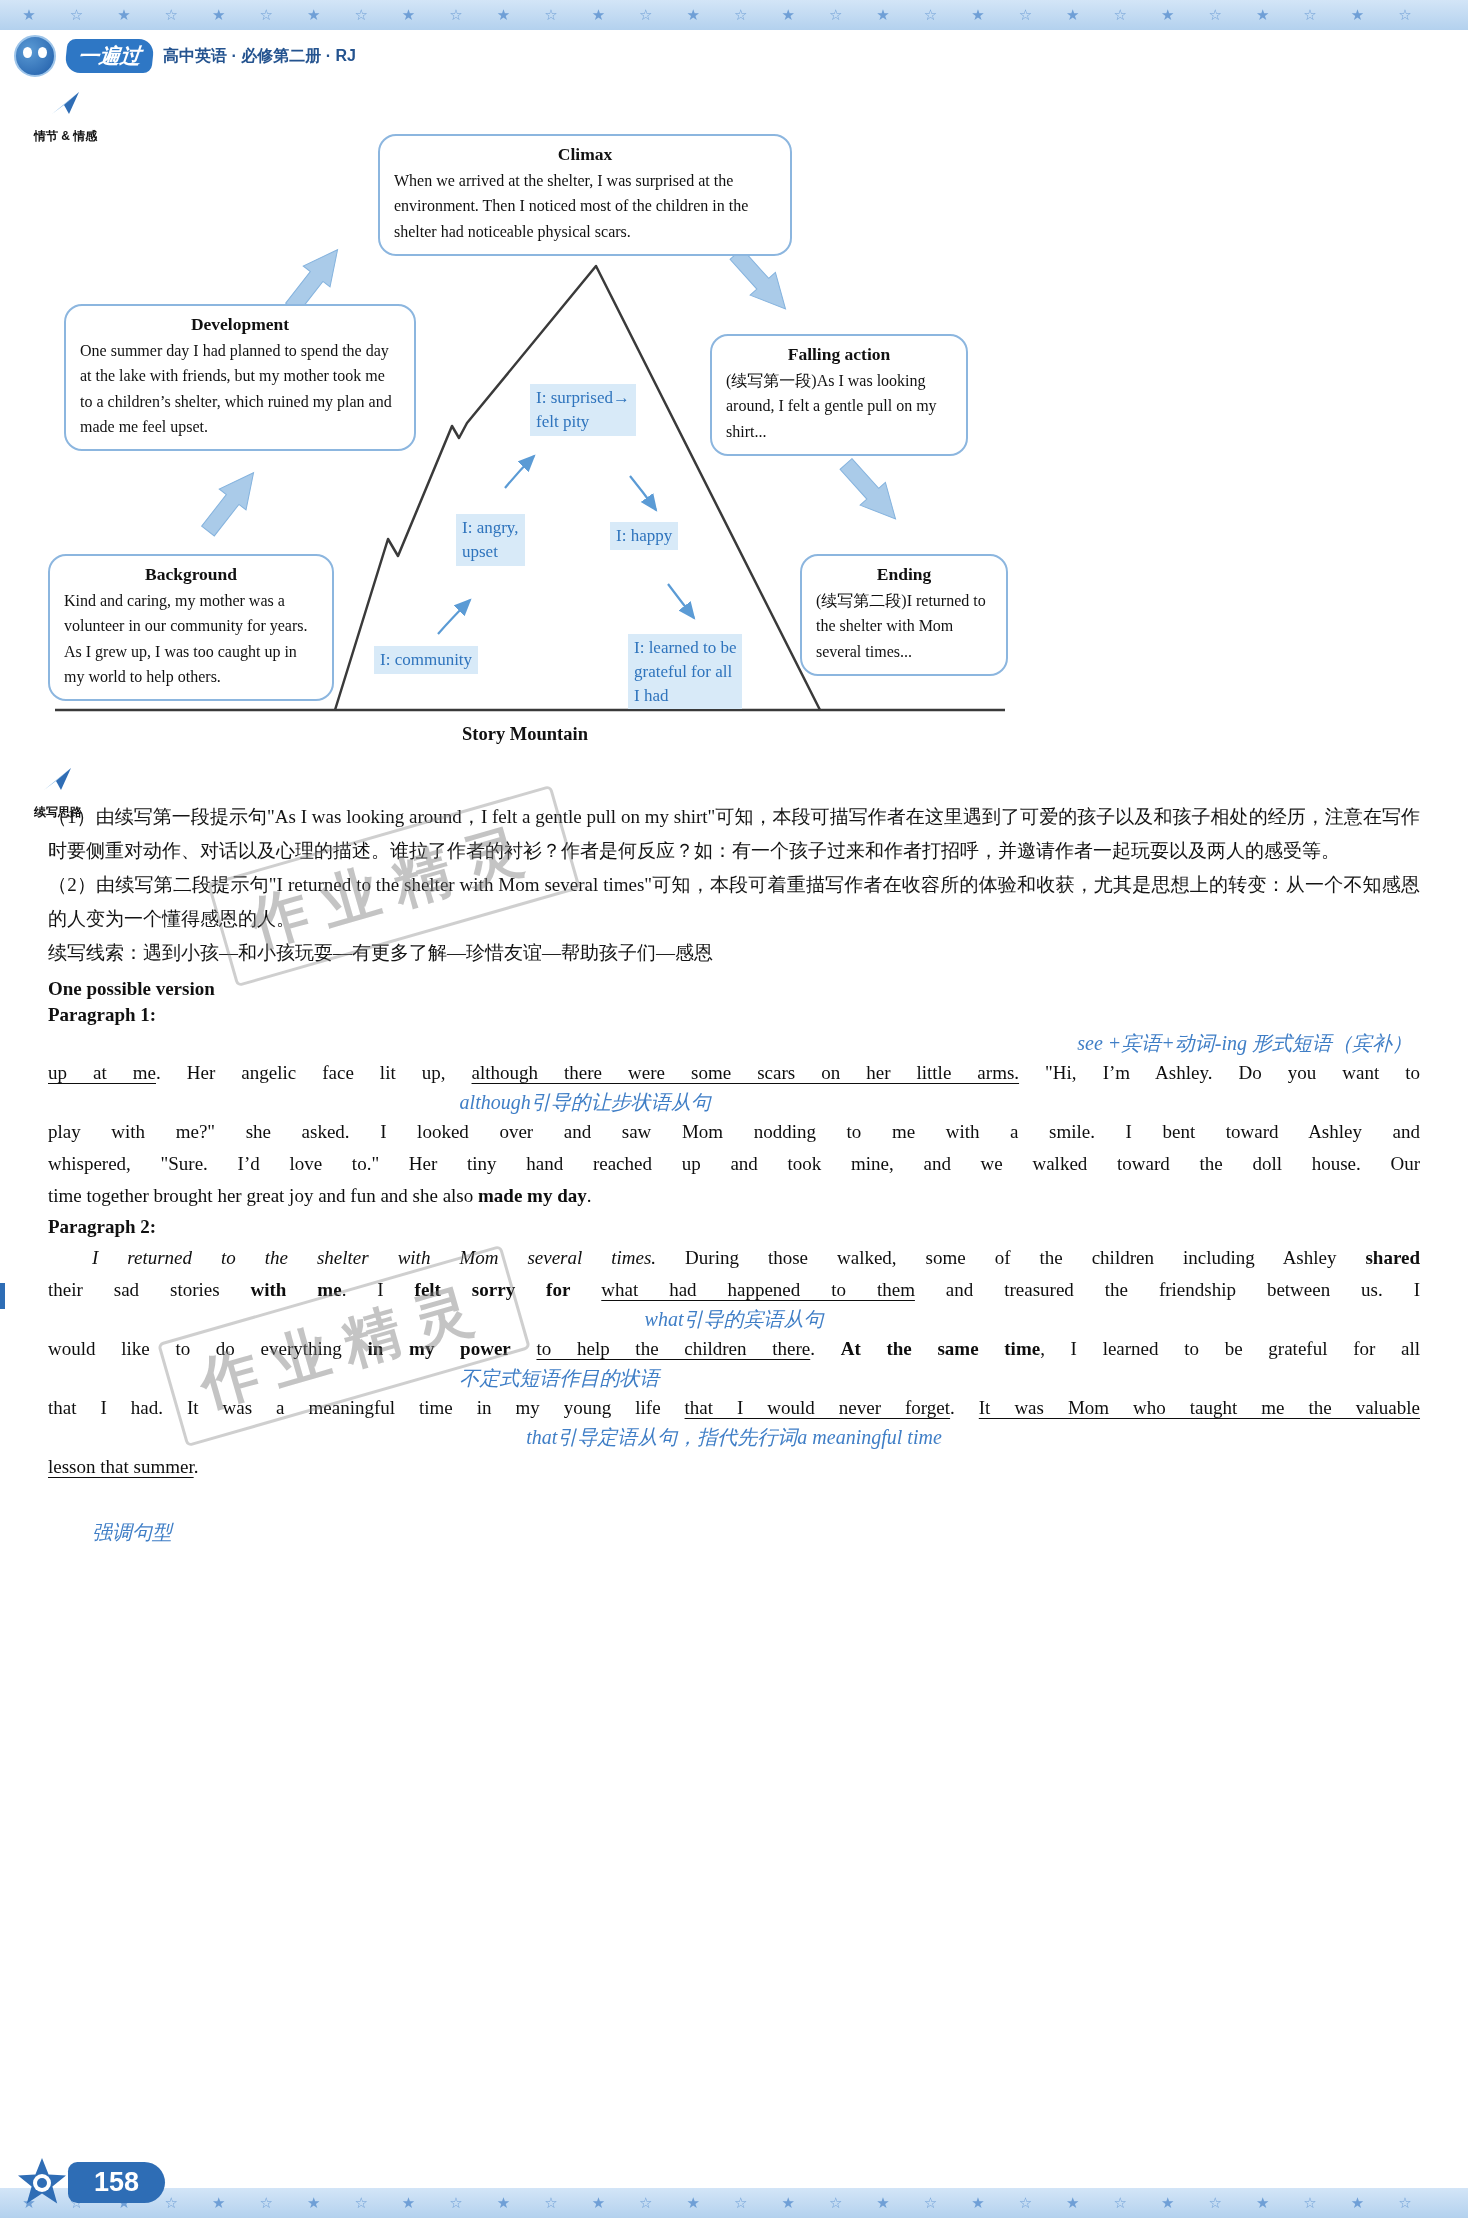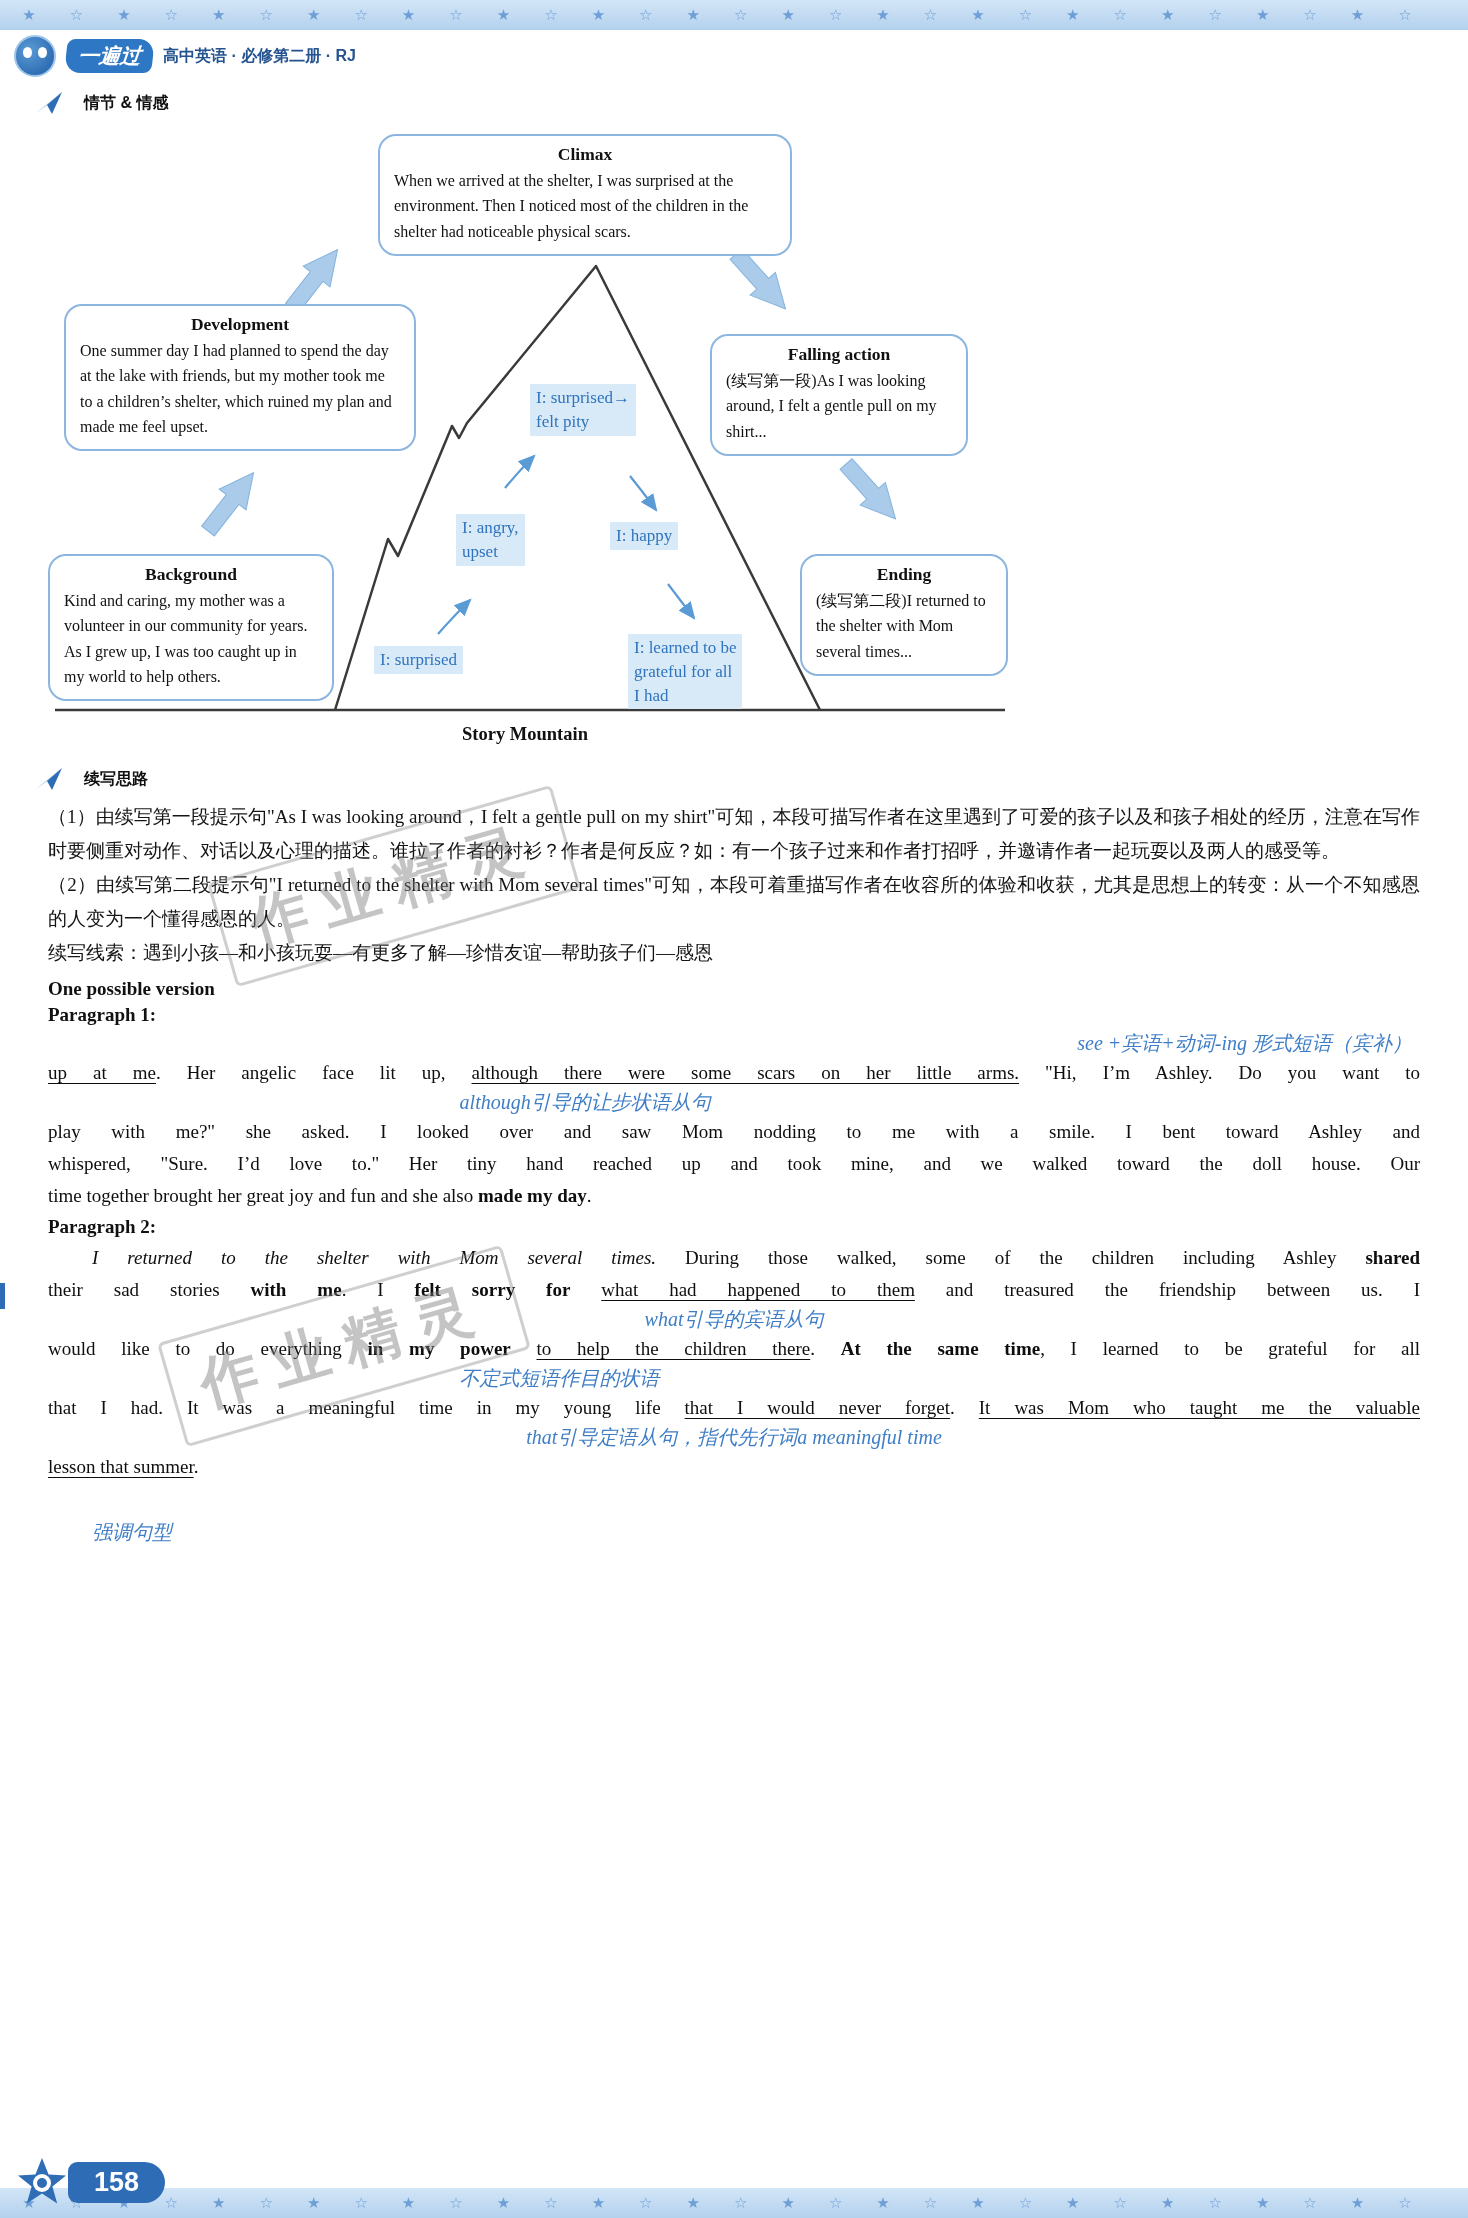--- a/index.html
+++ b/index.html
@@ -20,23 +20,23 @@
         background:radial-gradient(circle at 35% 35%, #5b9bd5, #1f5ca8);
         border:2px solid #9ec5ea;position:relative;flex:0 0 auto;}
   .logo::before,.logo::after{content:"";position:absolute;top:10px;width:9px;height:11px;background:#fff;border-radius:50%;}
   .logo::before{left:7px;} .logo::after{right:7px;}
   .brand{background:#2e77c5;color:#fff;font-weight:bold;font-style:italic;font-size:21px;
          padding:3px 12px;border-radius:8px 16px 8px 16px;transform:skewX(-6deg);
          font-family:"Liberation Sans","DejaVu Sans",sans-serif;}
   .subtitle{font-size:16px;font-weight:bold;color:#24538f;font-family:"Liberation Sans","DejaVu Sans",sans-serif;}
 
   
-  .sec-hdr{position:absolute;left:34px;display:flex;align-items:center;gap:20px;
-           font-size:16px;font-weight:bold;color:#101010;
-           font-family:"Liberation Sans","DejaVu Sans",sans-serif;}
+  .sec-hdr{position:absolute;left:34px;display:flex;align-items:center;gap:12px;
+           font-size:12px;font-weight:bold;color:#101010;
+           font-family:"Liberation Sans","DejaVu Sans",sans-serif;flex-direction:column;}
   .sec-hdr.s1{top:90px;} .sec-hdr.s2{top:766px;}
   .plane{width:30px;height:26px;flex:0 0 auto;}
 
   
   .diagram{position:absolute;top:126px;left:0;width:1468px;height:642px;}
   .diagram svg.bg{position:absolute;left:0;top:0;}
   .box{position:absolute;background:#fff;border:2px solid #8cb6df;border-radius:18px;
        padding:6px 14px 10px;box-sizing:border-box;}
   .box-title{font-weight:bold;font-size:17.5px;text-align:center;margin:2px 0 3px;}
   .box-text{font-size:16px;line-height:1.58;color:#111;}
@@ -156,21 +156,21 @@
     <div class="box box-end">
       <div class="box-title">Ending</div>
       <div class="box-text">(续写第二段)I returned to the shelter with Mom several times...</div>
     </div>
 
     <div class="emo emo-surprised">I: surprised→
 felt pity</div>
     <div class="emo emo-angry">I: angry,
 upset</div>
     <div class="emo emo-happy">I: happy</div>
-    <div class="emo emo-unthankful">I: surprised</div>
+    <div class="emo emo-unthankful">I: community</div>
     <div class="emo emo-grateful">I: learned to be
 grateful for all
 I had</div>
 
     <div class="mtn-caption">Story Mountain</div>
   </div>
 
   <div class="sec-hdr s2">
     <svg class="plane" viewBox="0 0 30 26">
       <path d="M1,24 L28,2 L13,15 Z" fill="#79afe0"></path>

